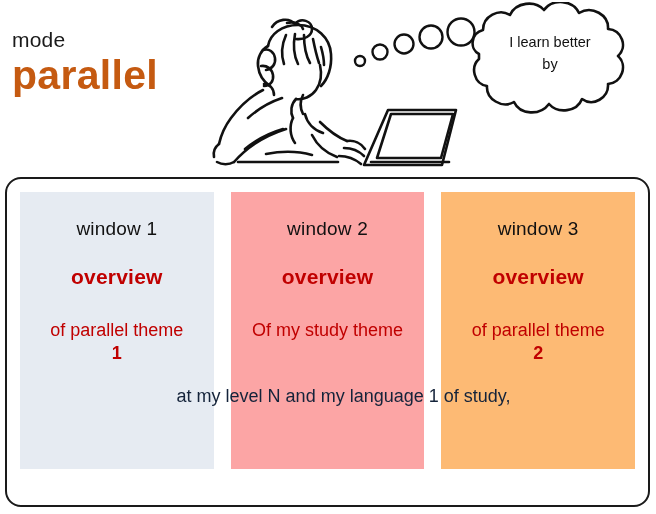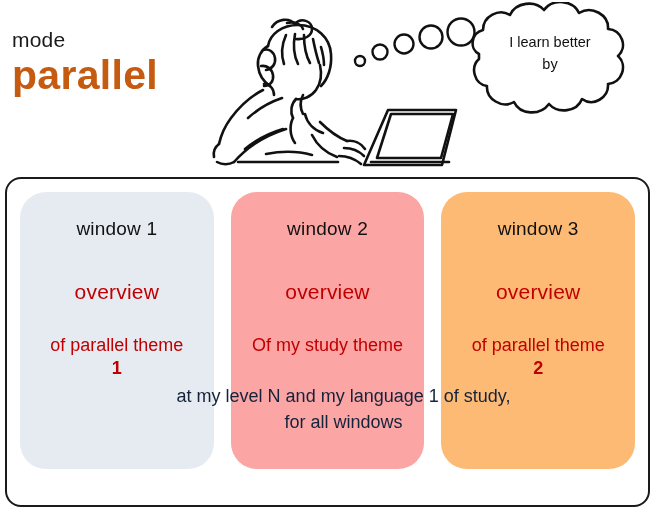--- a/index.html
+++ b/index.html
@@ -92,36 +92,35 @@
     height: 277px;
     display: flex;
     gap: 17px;
   }
   .window-col {
     flex: 1 1 0;
     position: relative;
     padding-top: 26px;
     box-sizing: border-box;
     text-align: center;
-    border-radius: 26px;
   }
   .col-1 { background: #E6EBF2; }
   .col-2 { background: #fca5a5; }
   .col-3 { background: #fdba74; }
 
   .window-title {
     font-size: 19px;
     color: #111;
     letter-spacing: .2px;
   }
   .overview-label {
     font-size: 21px;
-    font-weight: normal;
+    font-weight: bold;
     color: #C00000;
-    margin-top: 40px;
+    margin-top: 25px;
     letter-spacing: .2px;
   }
   .overview-sub {
     font-size: 18px;
     color: #C00000;
     margin-top: 30px;
     line-height: 1.25;
     padding: 0 4px;
   }
   .overview-sub .num {
@@ -260,14 +259,13 @@
     <div class="overview-sub">
       <span>of parallel theme</span>
       <span class="num">2</span>
     </div>
   </div>
 
 </div>
 
 <div id="caption">
   <div>at my level N and my language 1 of study,</div>
-  <div>for all windows</div>
 </div>
 
 </body></html>

